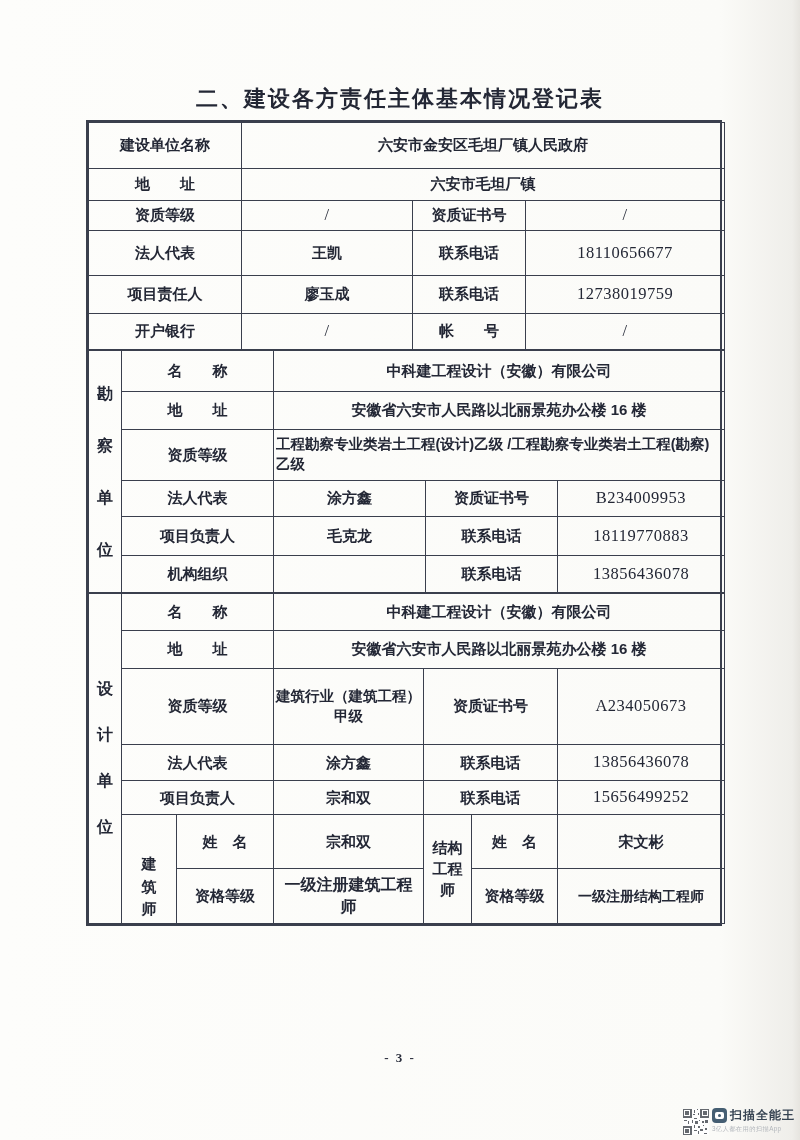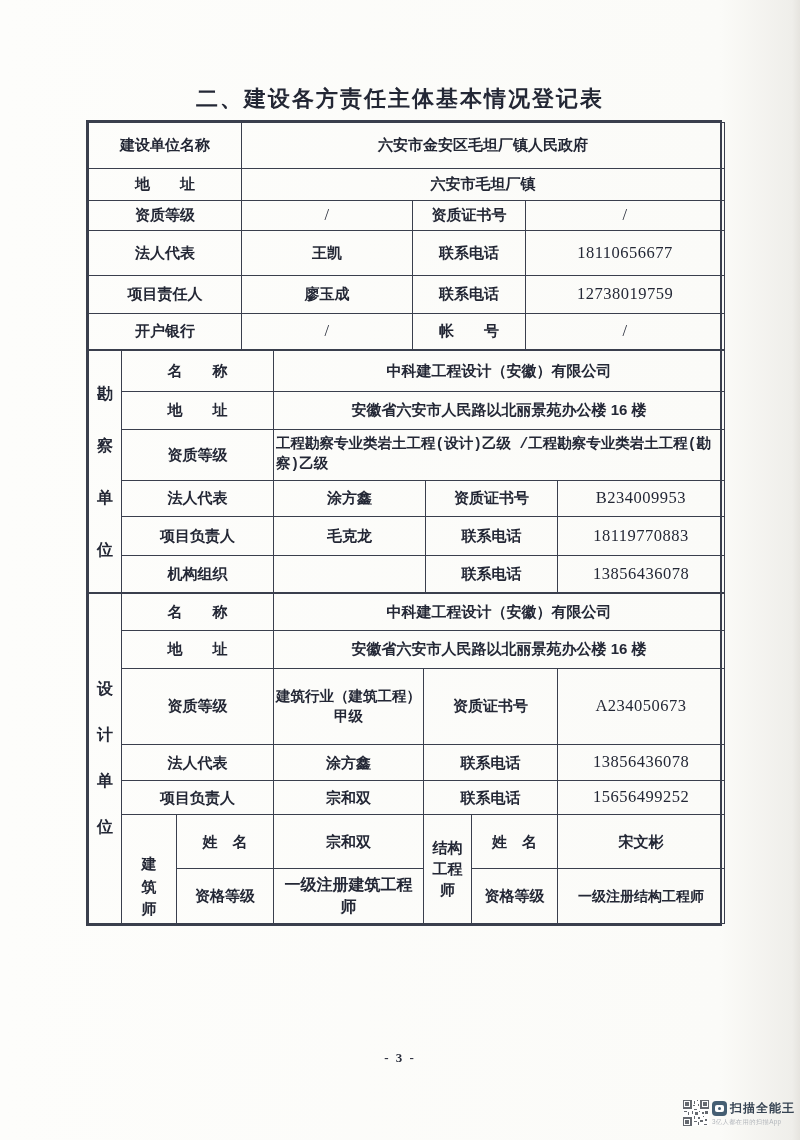--- a/index.html
+++ b/index.html
@@ -51,43 +51,42 @@
   td.num{
     font-family:"Liberation Serif","DejaVu Serif",serif;
     font-weight:normal;
     font-size:16.5px;
     letter-spacing:0.5px;
   }
   td.left{
     text-align:left;
     padding:2px 2px;
     font-size:14.5px;
-    font-family:Liberation Mono, monospace;
   }
   td.qual-mid{font-size:14.5px;padding:18px 2px;}
   .stack{
     width:1.05em;margin:0 auto;
     word-break:break-all;
     font-size:16px;font-weight:bold;
     text-align:center;
   }
   .stack.lh-survey{line-height:52px;}
   .stack.lh-design{line-height:46px;}
   .stack.lh-role{line-height:1.5;font-size:15px;margin-top:36px;}
   .stack.w2{width:2.1em;line-height:1.4;font-size:15px;}
   .page-footer{
     position:absolute;top:1050px;left:0;width:800px;
     text-align:center;
     font-family:"Liberation Serif","DejaVu Serif",serif;
     font-weight:bold;font-size:13px;letter-spacing:2px;
     color:#2a2e3c;
   }
   .watermark{
-    position:absolute;right:5px;bottom:12px;
-    display:flex;align-items:flex-start;gap:3px;
+    position:absolute;right:5px;bottom:5px;
+    display:flex;align-items:flex-end;gap:3px;
     opacity:0.95;
   }
   .wm-right{display:flex;flex-direction:column;align-items:flex-start;gap:1px;}
   .wm-badge{display:flex;align-items:center;gap:3px;}
   .wm-icon{
     width:15px;height:15px;border-radius:4px;
     background:#3c566b;
     position:relative;flex:0 0 auto;
   }
   .wm-icon::before{

